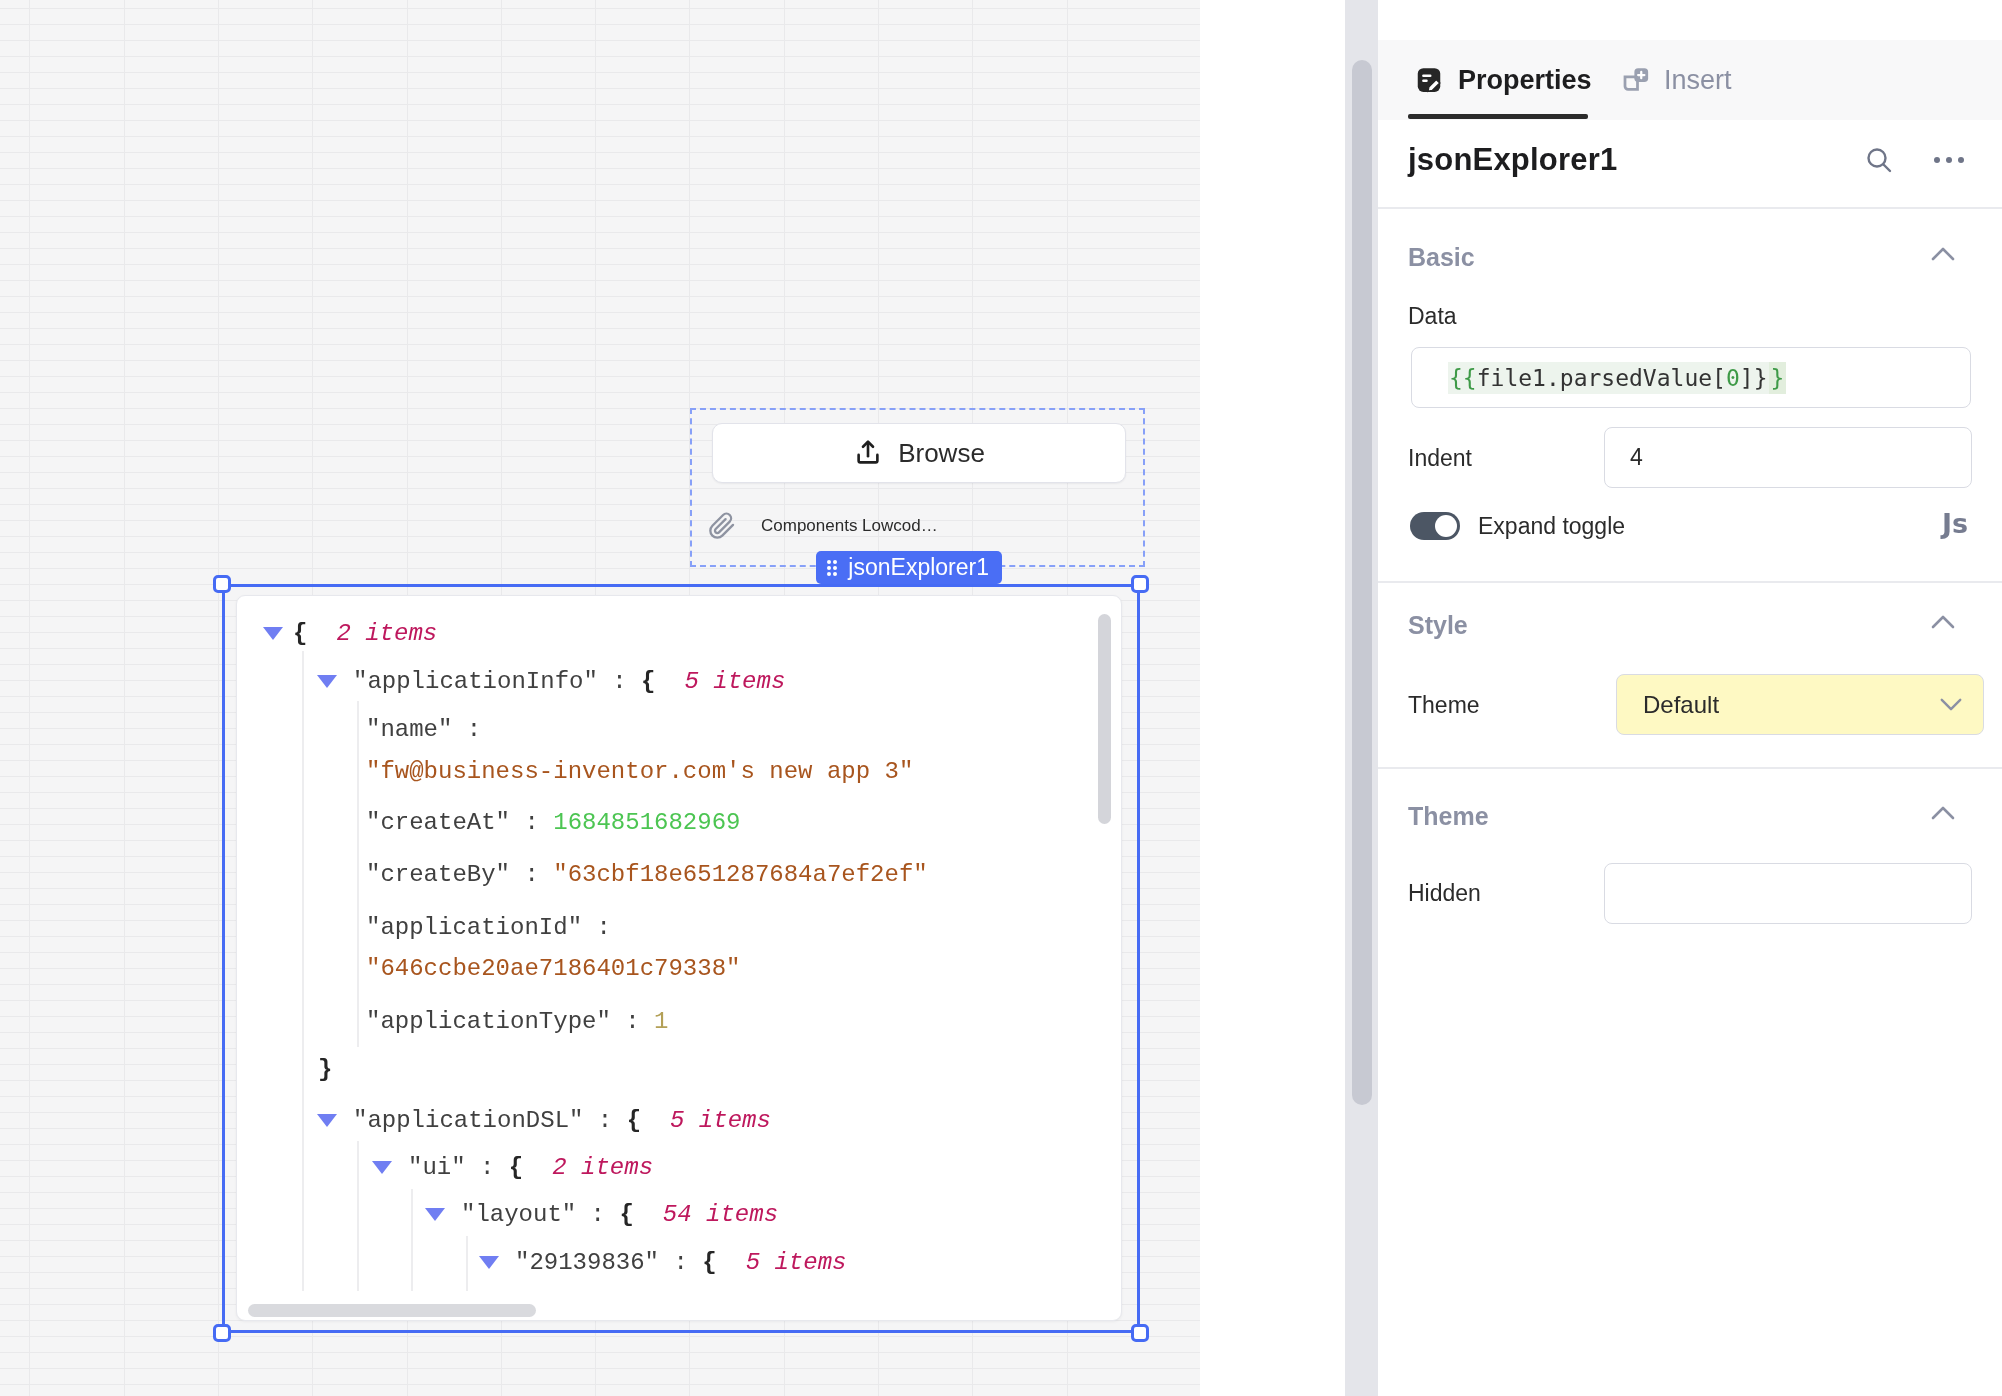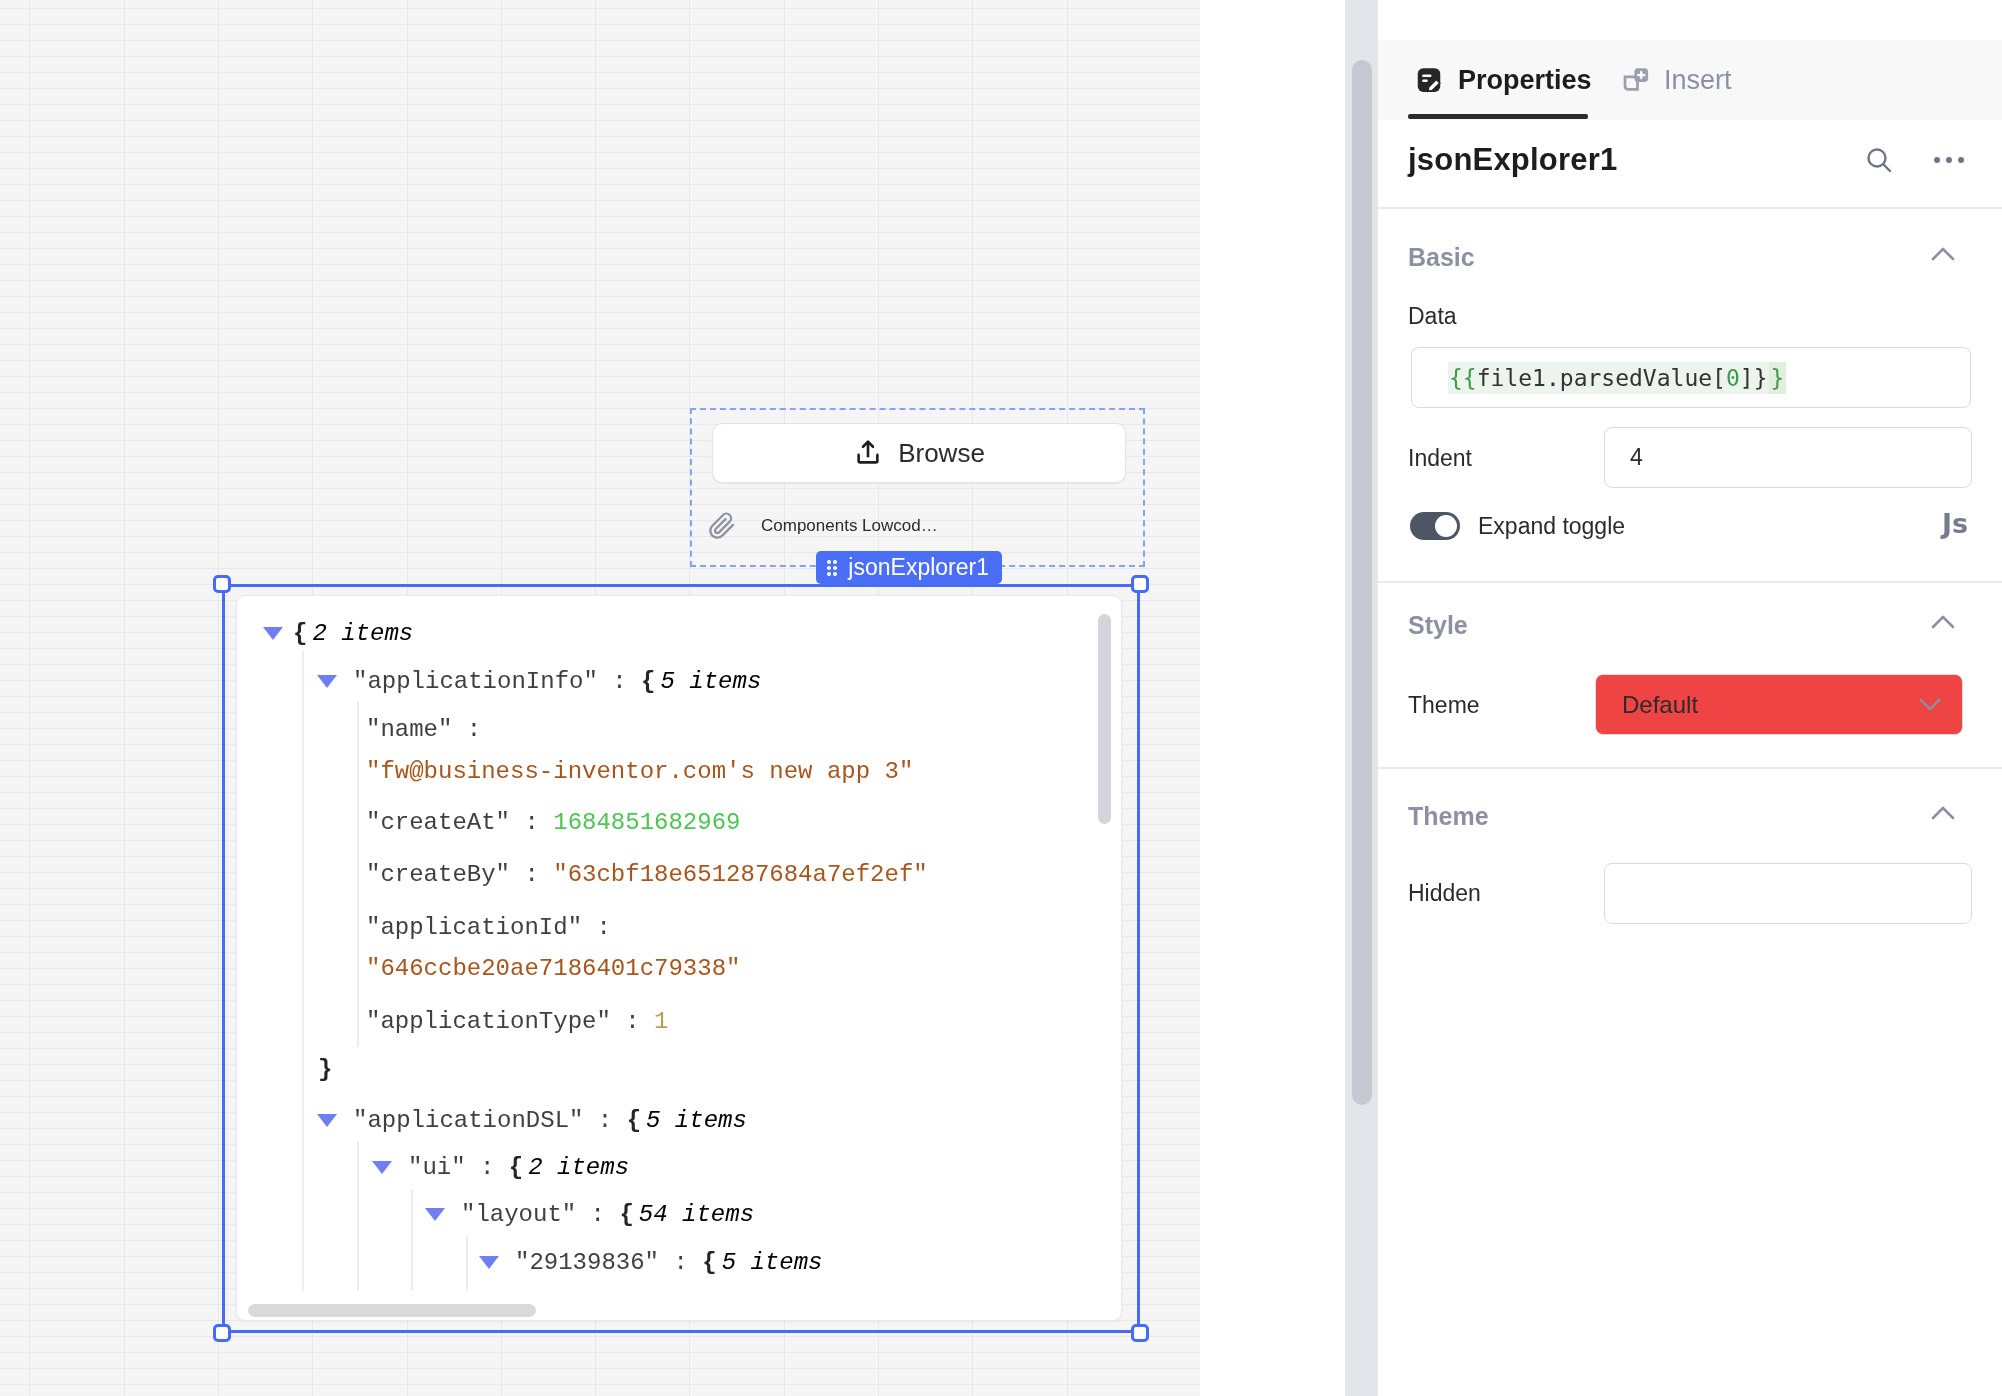--- a/index.html
+++ b/index.html
@@ -39,21 +39,21 @@
   .json-card{position:absolute;left:236px;top:595px;width:884px;height:724px;
     background:#fff;border:1.5px solid #e7e8ed;border-radius:9px;
     box-shadow:0 1px 3px rgba(20,20,40,.05);overflow:hidden;}
   .jrow{position:absolute;white-space:pre;font-family:"Liberation Mono",monospace;
     font-size:24px;line-height:32px;}
   .tri{position:absolute;left:-36px;top:9px;width:0;height:0;
     border-left:10px solid transparent;border-right:10px solid transparent;
     border-top:13px solid #707ef2;cursor:pointer;}
   .p-key{color:#404040;} .p-sep{color:#404040;}
   .p-brace{color:#262626;font-weight:bold;}
-  .p-items{color:#000000;font-style:italic;margin-left:5px;}
+  .p-items{color:#be185d;font-style:italic;margin-left:29px;}
   .p-string{color:#a8551e;} .p-number{color:#4cc552;} .p-int{color:#b3a057;}
   .guide{position:absolute;width:2px;background:#ededef;}
   .vthumb{position:absolute;left:861px;top:18px;width:13px;height:210px;
     background:#d4d5da;border-radius:7px;}
   .hthumb{position:absolute;left:11px;top:708px;width:288px;height:13px;
     background:#d9dade;border-radius:7px;}
 
   
   .gutter{position:absolute;left:1345px;top:0;width:33px;height:1396px;background:#e4e5ea;}
   .gutter-thumb{position:absolute;left:7px;top:60px;width:20px;height:1045px;
@@ -85,21 +85,21 @@
   .chip{display:inline-block;padding:3px 1px;background:#edf4ed;}
   .p-g{color:#3e9a47;} .p-d{color:#333;}
   .chip-out{display:inline-block;padding:3px 2px;background:#e2eedd;color:#3e9a47;}
   .toggle{position:absolute;left:32px;top:472px;width:50px;height:28px;border-radius:14px;
     cursor:pointer;}
   .toggle .knob{position:absolute;right:3px;top:3px;width:22px;height:22px;
     border-radius:50%;background:#fff;}
   .js-badge{position:absolute;left:540px;top:468px;width:50px;height:36px;
     font-family:"DejaVu Sans",sans-serif;font-weight:700;
     font-size:27px;color:#767c90;text-align:right;cursor:pointer;}
-  .select{position:absolute;left:217px;width:368px;height:61px;background:#ef4444;
+  .select{position:absolute;left:238px;width:368px;height:61px;background:#fef9c3;
     border:1.6px solid #d9dbe3;border-radius:8px;box-sizing:border-box;
     display:flex;align-items:center;padding:0 20px 0 26px;font-size:24px;color:#2b2b2b;
     cursor:pointer;justify-content:space-between;}
 </style>
 </head>
 <body>
 
 <div class="screen">
 
   <div class="canvas">

